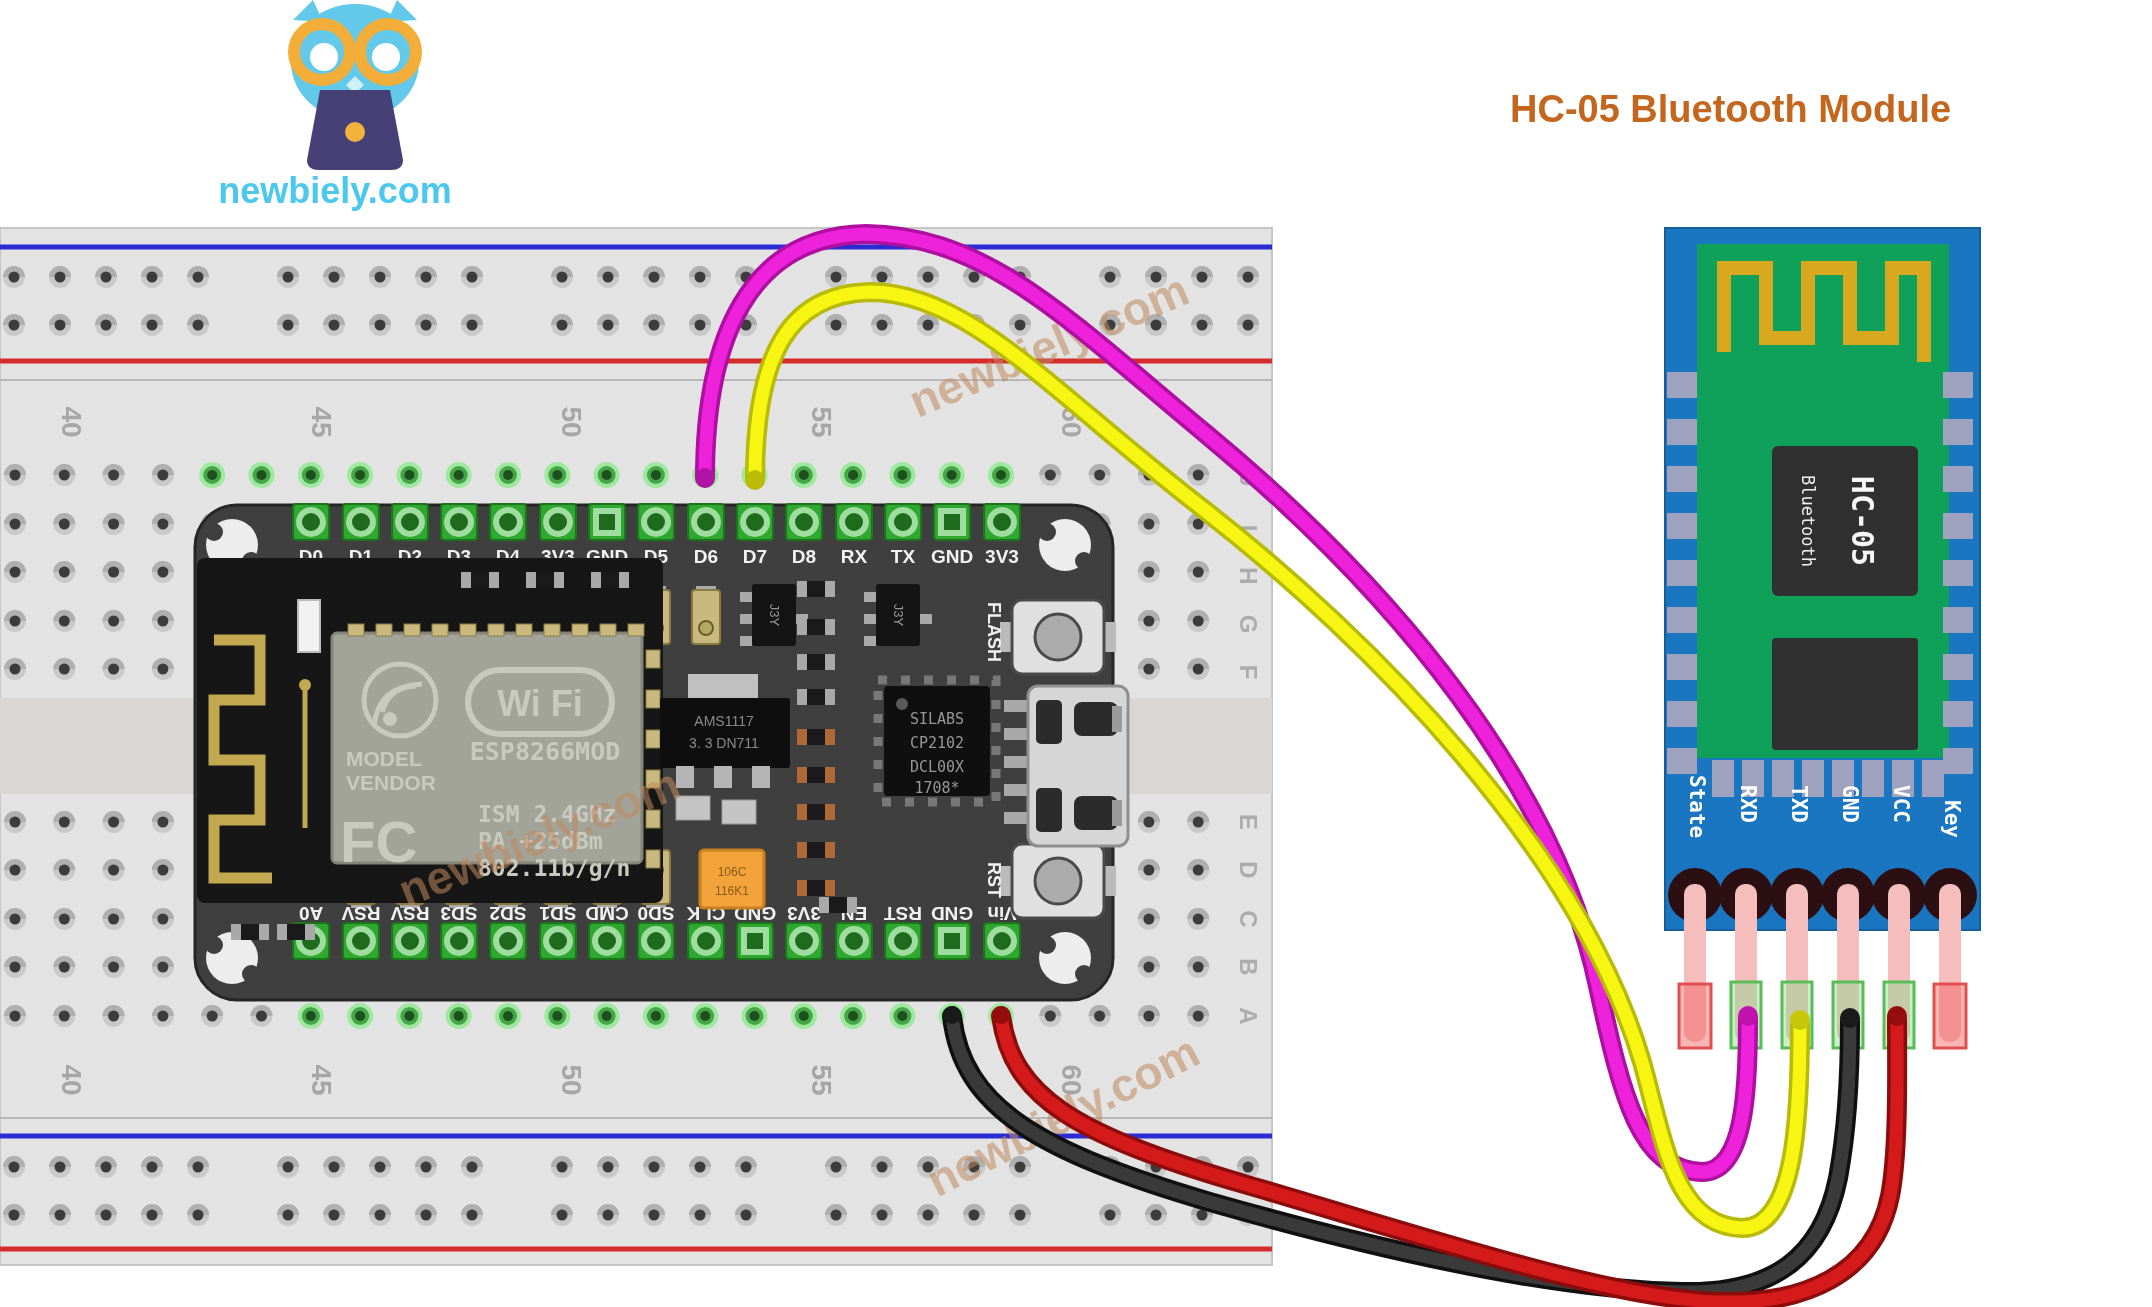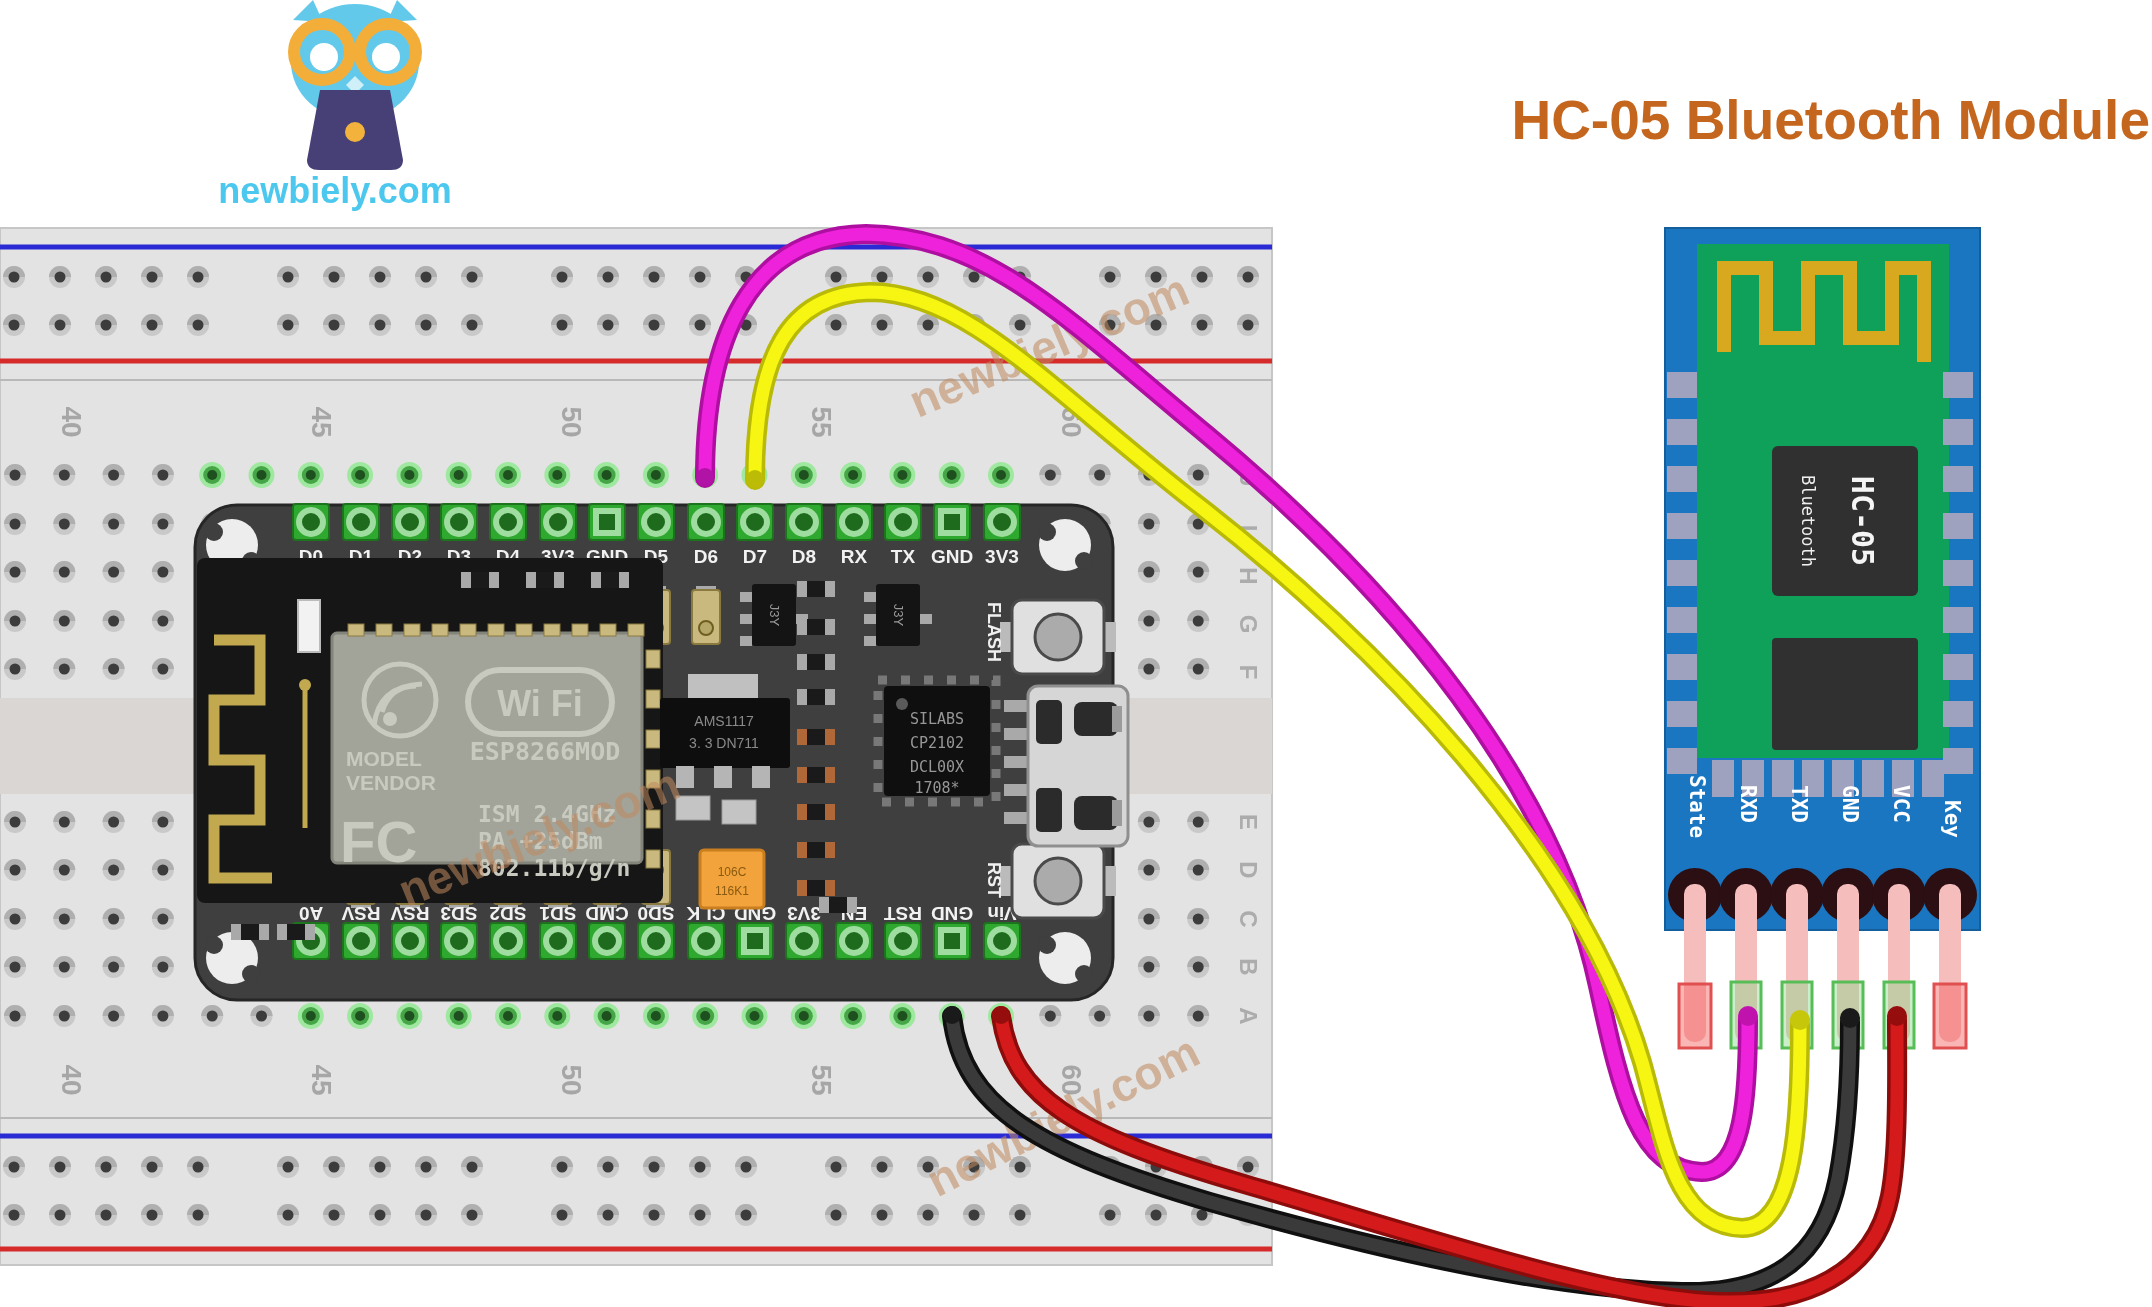--- a/index.html
+++ b/index.html
@@ -7,22 +7,22 @@
          font-family:"Liberation Sans",sans-serif;}
   svg text{font-family:"Liberation Sans",sans-serif;}
   .mono{font-family:"DejaVu Sans Mono",monospace;}
   .bb-num{fill:#A6A6A6;font-size:28px;font-weight:bold;text-anchor:middle;}
   .bb-letter{fill:#ACACAC;font-size:24px;font-weight:bold;text-anchor:middle;}
   .pin-label{fill:#F2F2F2;font-size:19px;font-weight:bold;text-anchor:middle;}
   .shield-text{fill:#C9CABF;font-weight:bold;}
   .chip-text{fill:#979797;font-size:15px;text-anchor:middle;}
   .wm{fill:#C08A5F;opacity:.55;font-size:46px;font-weight:bold;text-anchor:middle;}
   .hc05-pin{fill:#FFFFFF;font-size:21px;font-weight:bold;}
-  .title{position:absolute;left:1510px;top:88px;width:640px;text-align:right;
-         font-size:55px;font-weight:bold;color:#C4661E;}
+  .title{position:absolute;left:1510px;top:88px;width:640px;text-align:left;
+         font-size:38px;font-weight:bold;color:#C4661E;}
   .brand{position:absolute;left:200px;top:170px;width:270px;text-align:center;
          font-size:36px;font-weight:bold;color:#4CC8EE;}
 </style>
 </head>
 <body>
 
 <div class="stage">
 
 <svg id="scene" width="2152" height="1307" viewBox="0 0 2152 1307" style="position:absolute;left:0;top:0">
 

